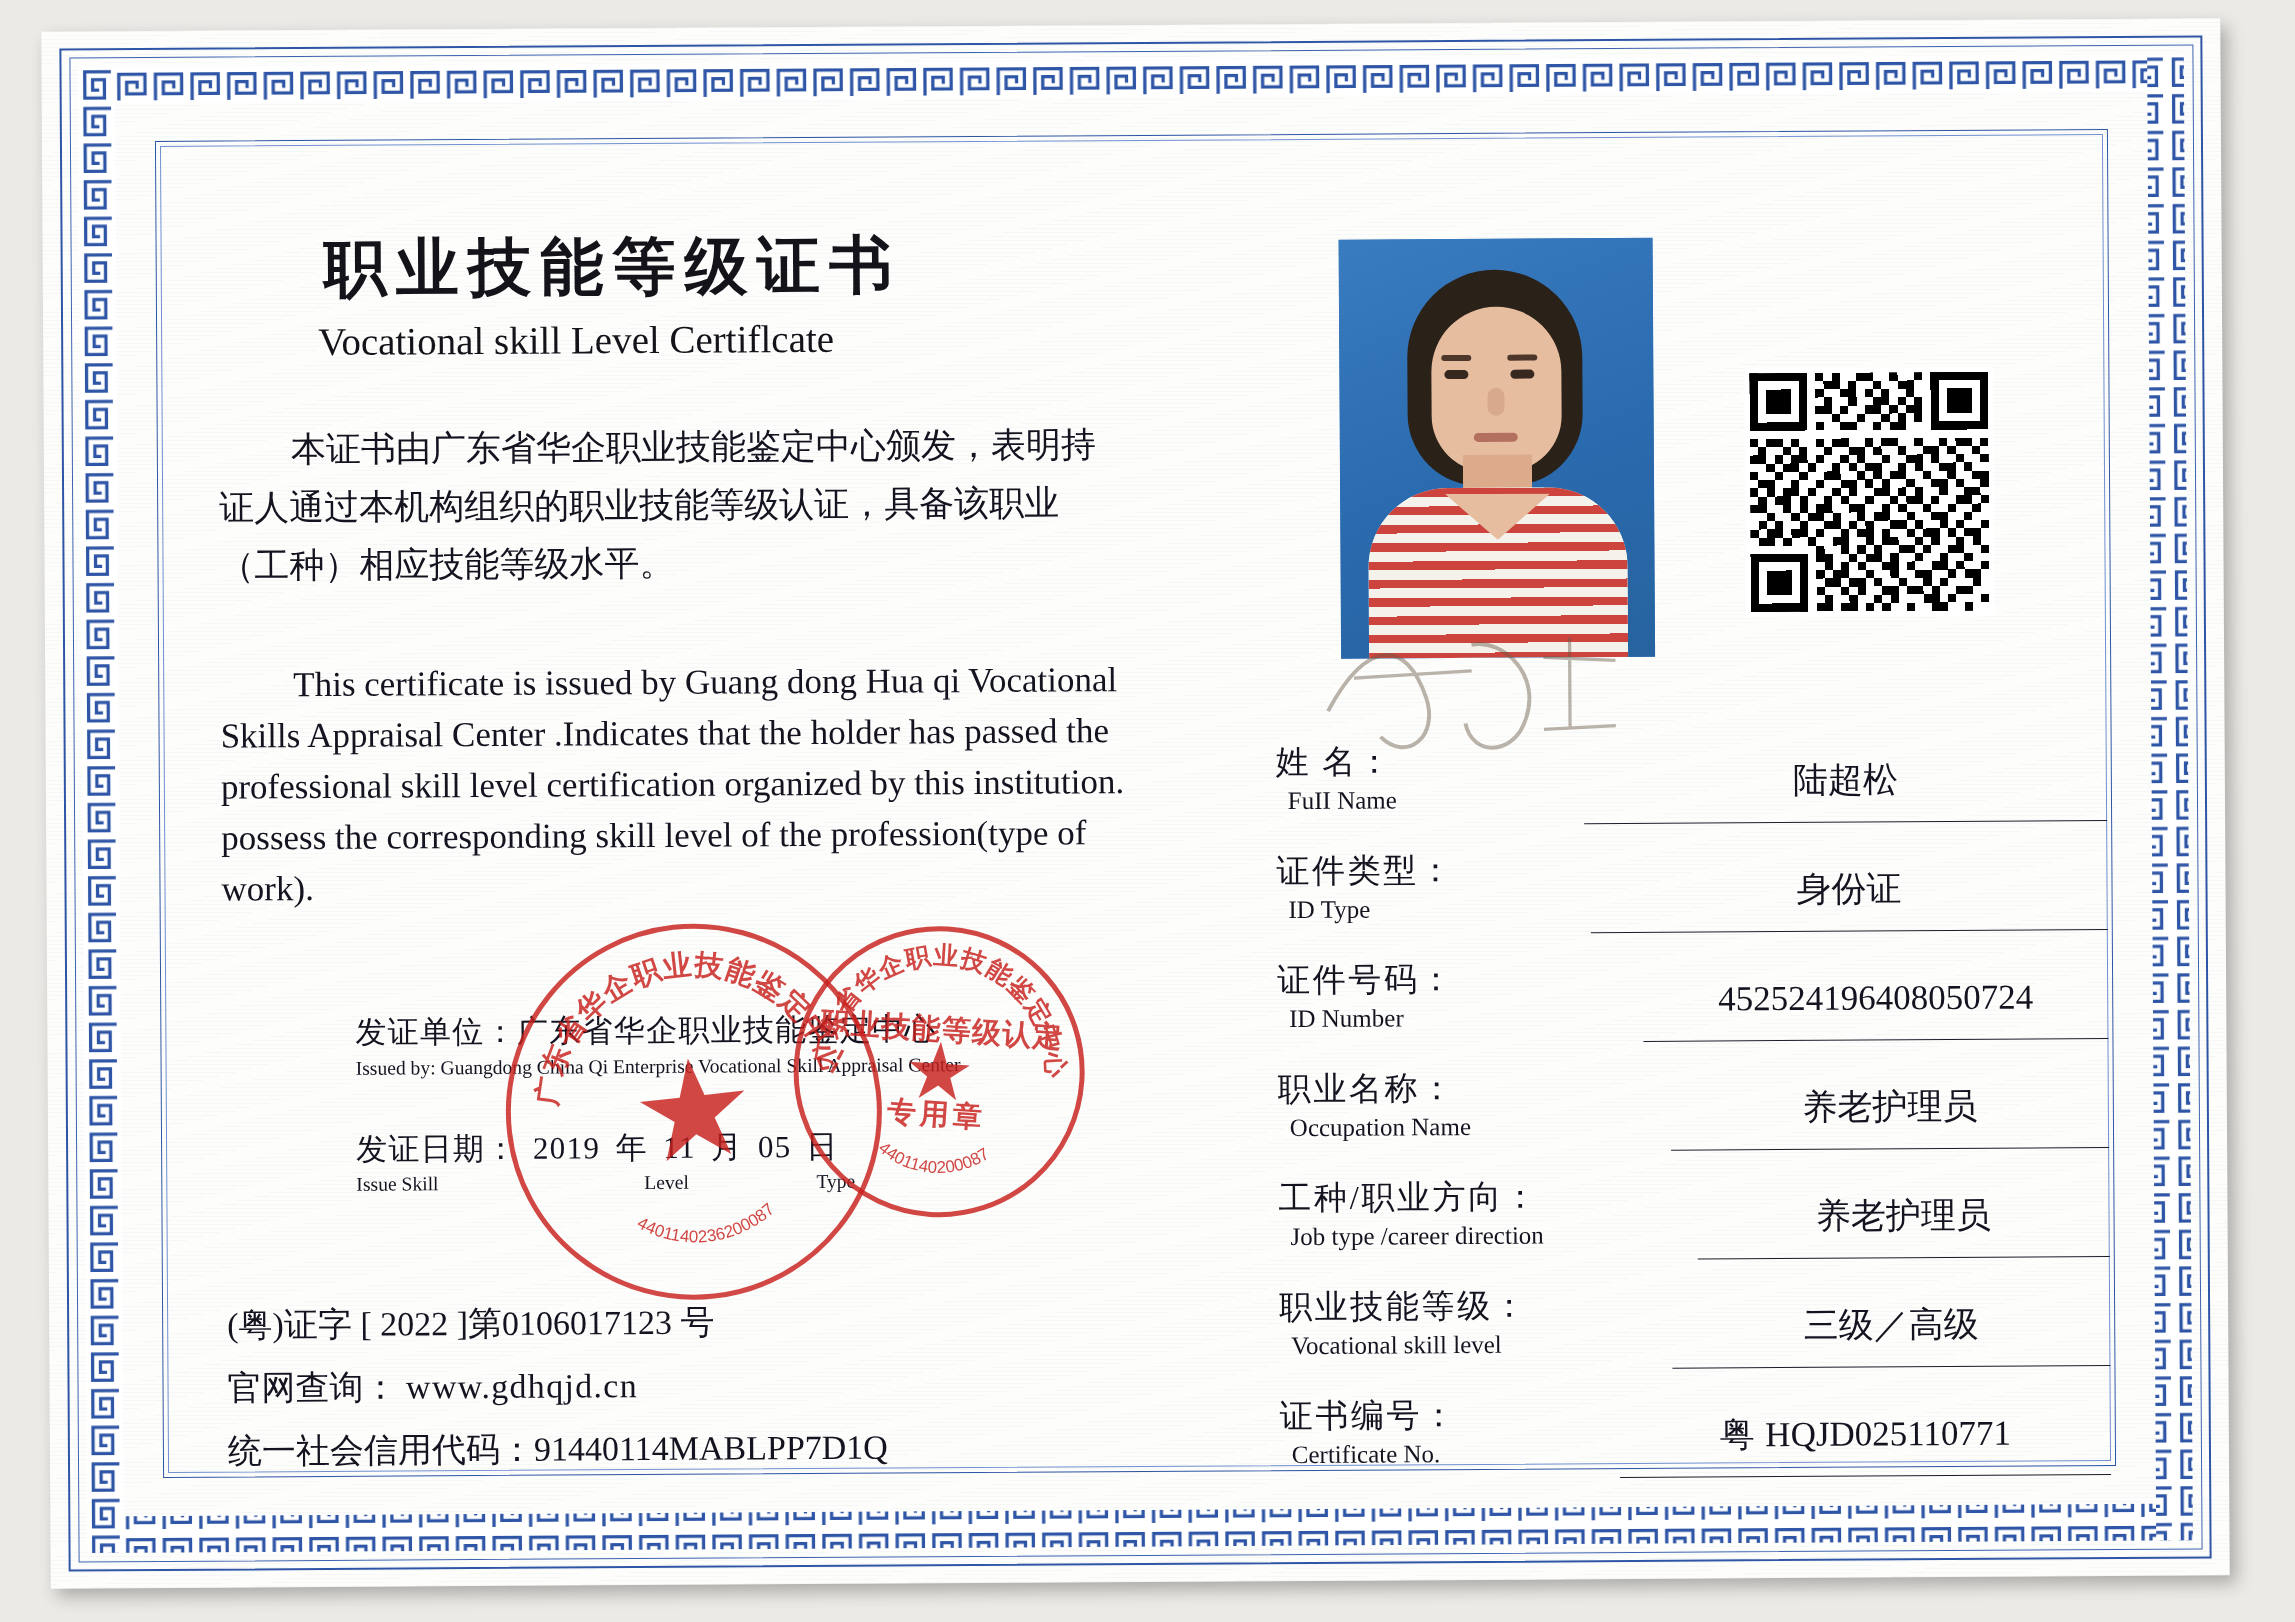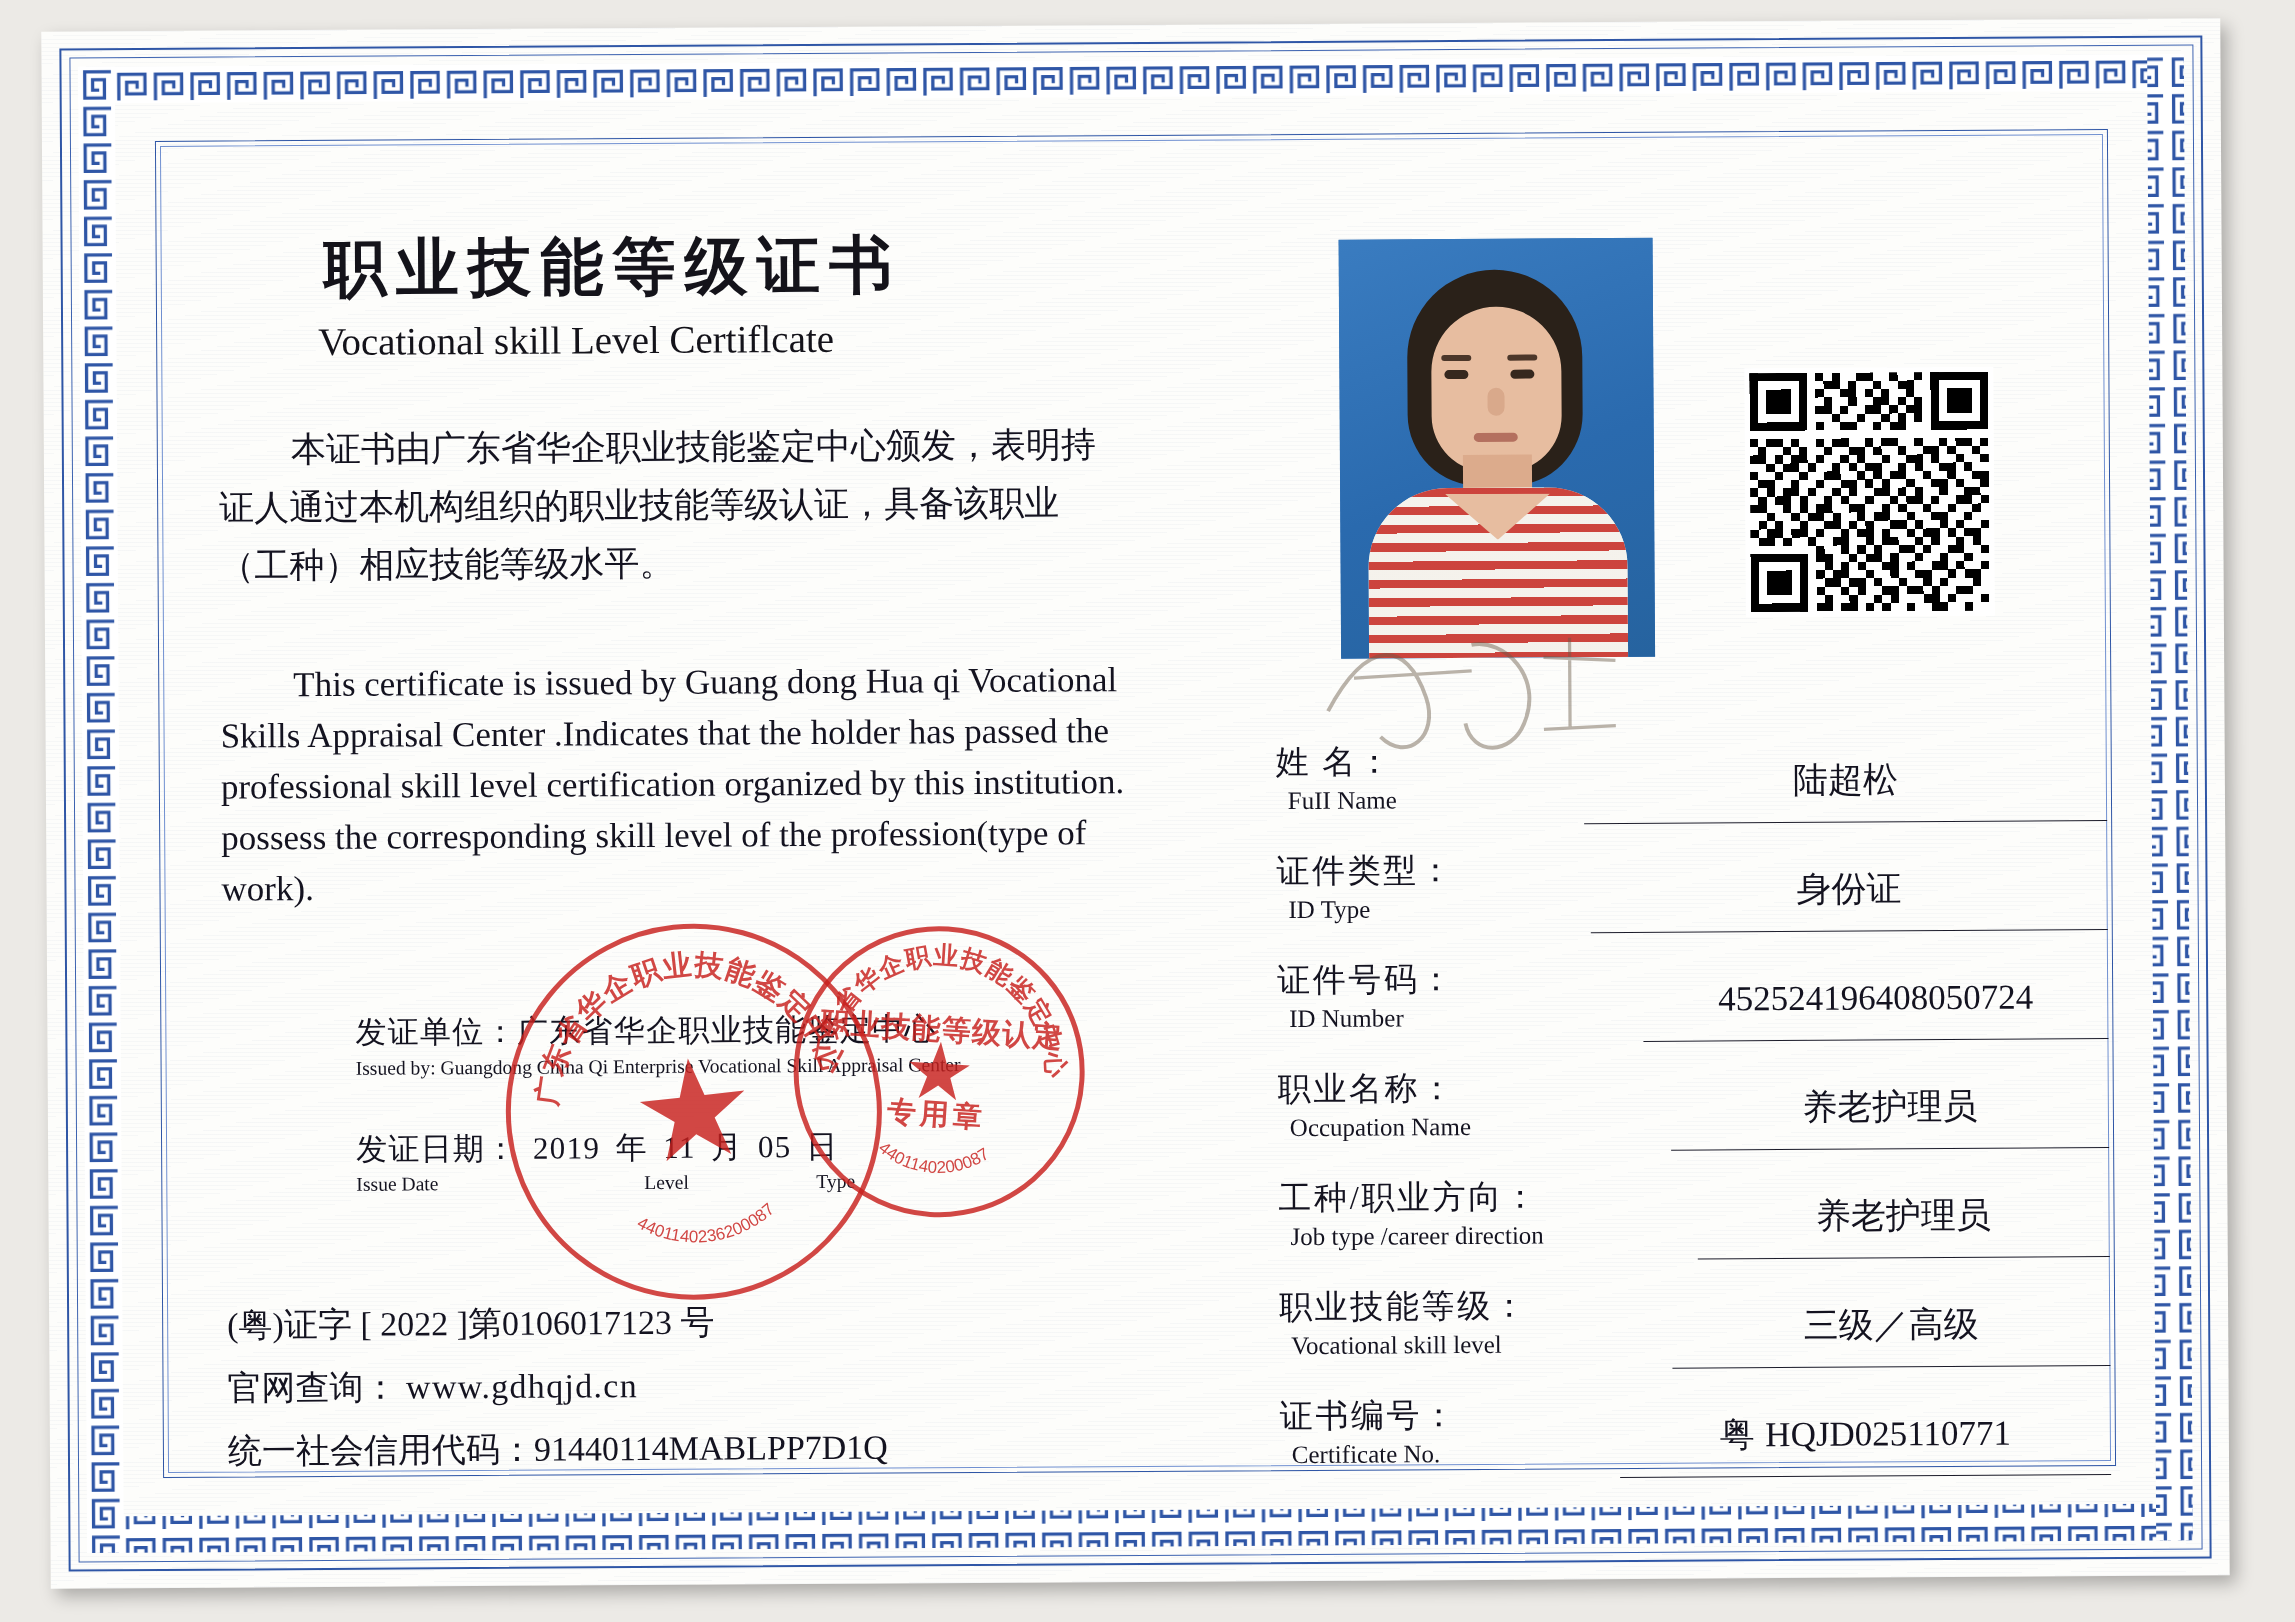--- a/index.html
+++ b/index.html
@@ -433,21 +433,21 @@
       <div class="issuer-line">
         <div class="issuer-cn">发证单位：广东省华企职业技能鉴定中心</div>
         <div class="issuer-en">Issued by: Guangdong China Qi Enterprise Vocational Skill Appraisal Center</div>
       </div>
 
       <div class="issuedate-line">
         <div class="issuedate-cn">
           <span>发证日期：</span><span class="date-val">2019</span><span>年</span><span class="date-val small">11</span><span>月</span><span class="date-val small">05</span><span>日</span>
         </div>
         <div class="issuedate-en">
-          <span>Issue  Date</span>
+          <span>Issue  Skill</span>
           <span style="display:inline-block;width:196px"></span>
           <span>Level</span>
           <span style="display:inline-block;width:118px"></span>
           <span>Type</span>
         </div>
       </div>
 
       <div class="footer-block">
         <div>(粤)证字 [ 2022 ]第0106017123 号</div>
         <div>

